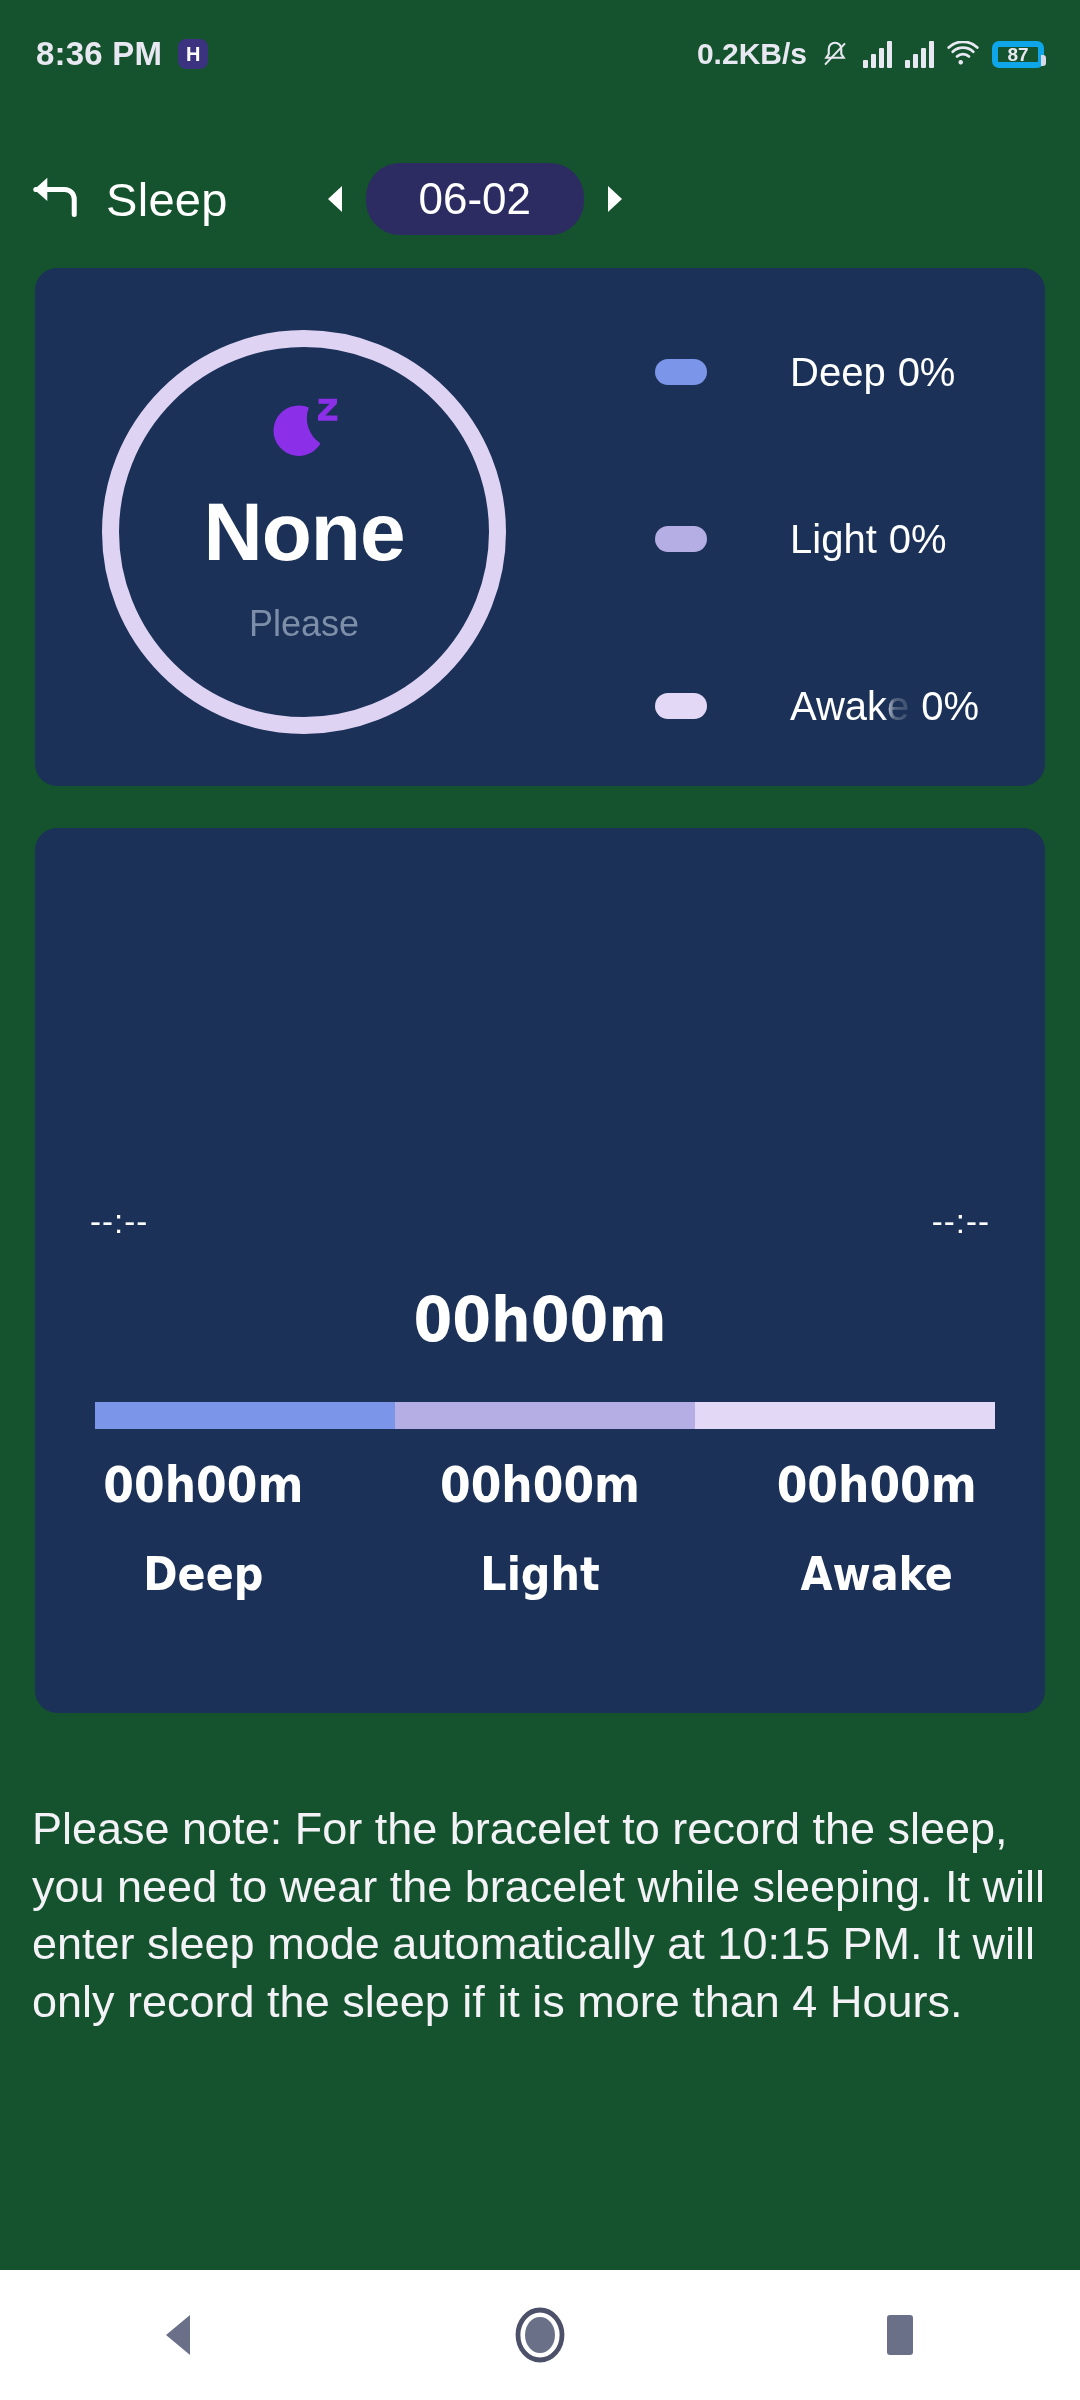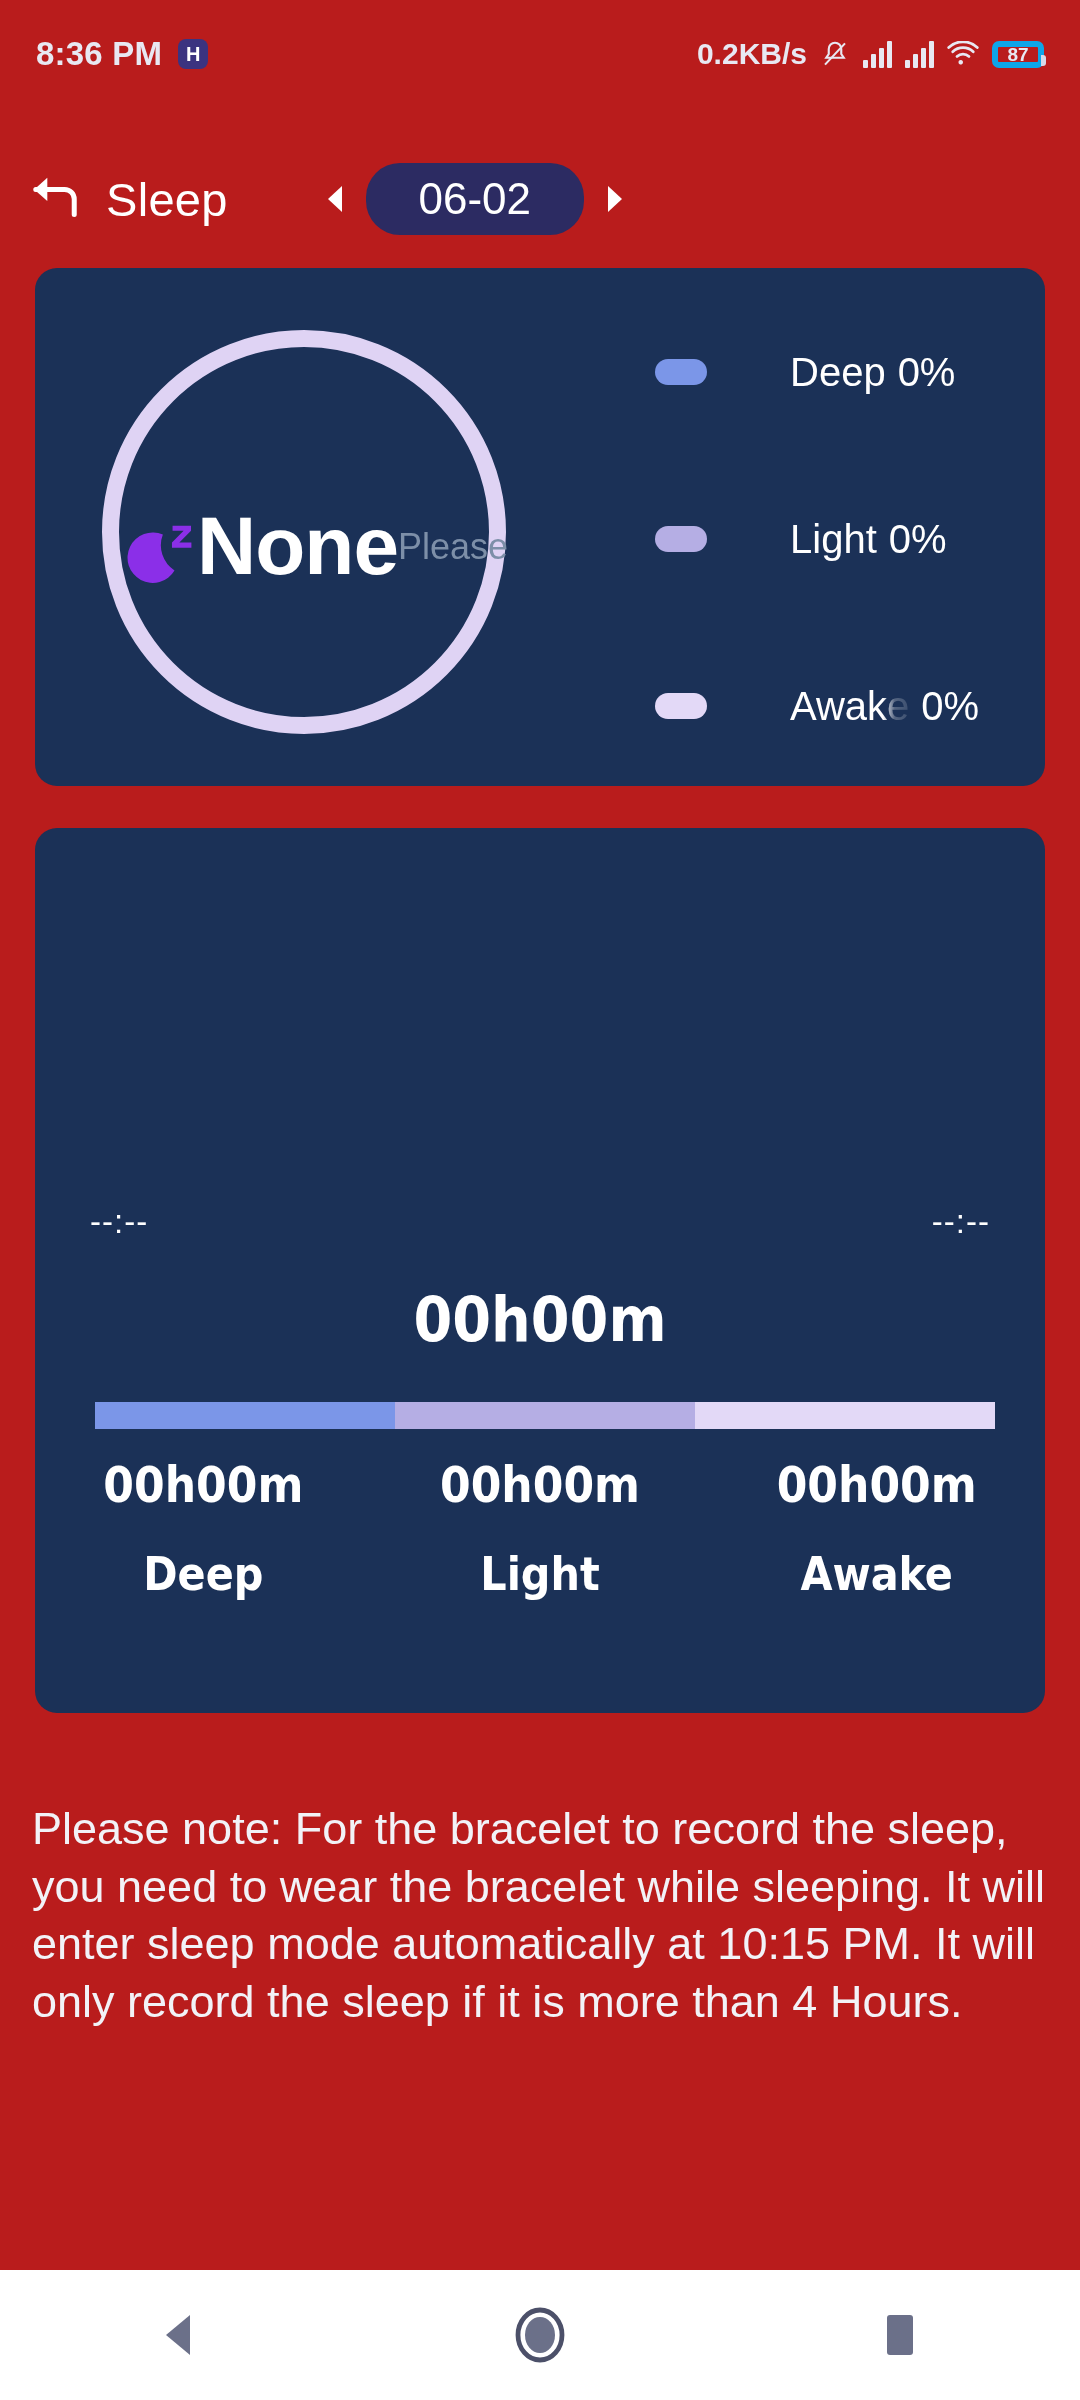--- a/index.html
+++ b/index.html
@@ -2,21 +2,21 @@
 <html><head>
 <meta charset="utf-8">
 <style>
   * { box-sizing: border-box; margin: 0; padding: 0; }
   html, body {
     width: 1080px; height: 2400px;
     background: #232254;
     font-family: "Liberation Sans", sans-serif;
     overflow: hidden;
   }
-  .screen { position: relative; width: 1080px; height: 2400px; background: #b91c1c; }
+  .screen { position: relative; width: 1080px; height: 2400px; background: #14532d; }
 
   
   .statusbar {
     position: absolute; top: 0; left: 0; width: 1080px; height: 108px;
     display: flex; align-items: center; justify-content: space-between;
     padding: 0 36px;
   }
   .sb-left { display: flex; align-items: center; gap: 16px; }
   .sb-time { color: #E8E8F2; font-size: 33px; font-weight: bold; letter-spacing: .2px; }
   .sb-appicon {
@@ -58,21 +58,21 @@
   
   .card { position: absolute; left: 35px; width: 1010px; background: #1B3157; border-radius: 22px; }
   #quality-card { top: 268px; height: 518px; }
   #detail-card  { top: 828px; height: 885px; }
 
   
   .ring-wrap {
     position: absolute; left: 67px; top: 62px;
     width: 404px; height: 404px; border-radius: 50%;
     border: 17px solid #DFD3F4;
-    display: flex; align-items: center; justify-content: flex-start;
+    display: flex; flex-direction: column; align-items: center; justify-content: flex-start;
   }
   .moon-icon { margin-top: 46px; }
   .quality-value {
     color: #FFFFFF; font-size: 82px; font-weight: bold; line-height: 1;
     margin-top: 28px; letter-spacing: -1px;
   }
   .quality-label { color: #7D8FA8; font-size: 36px; margin-top: 30px; }
 
   
   .legend { position: absolute; left: 620px; top: 76px; width: 370px; }

